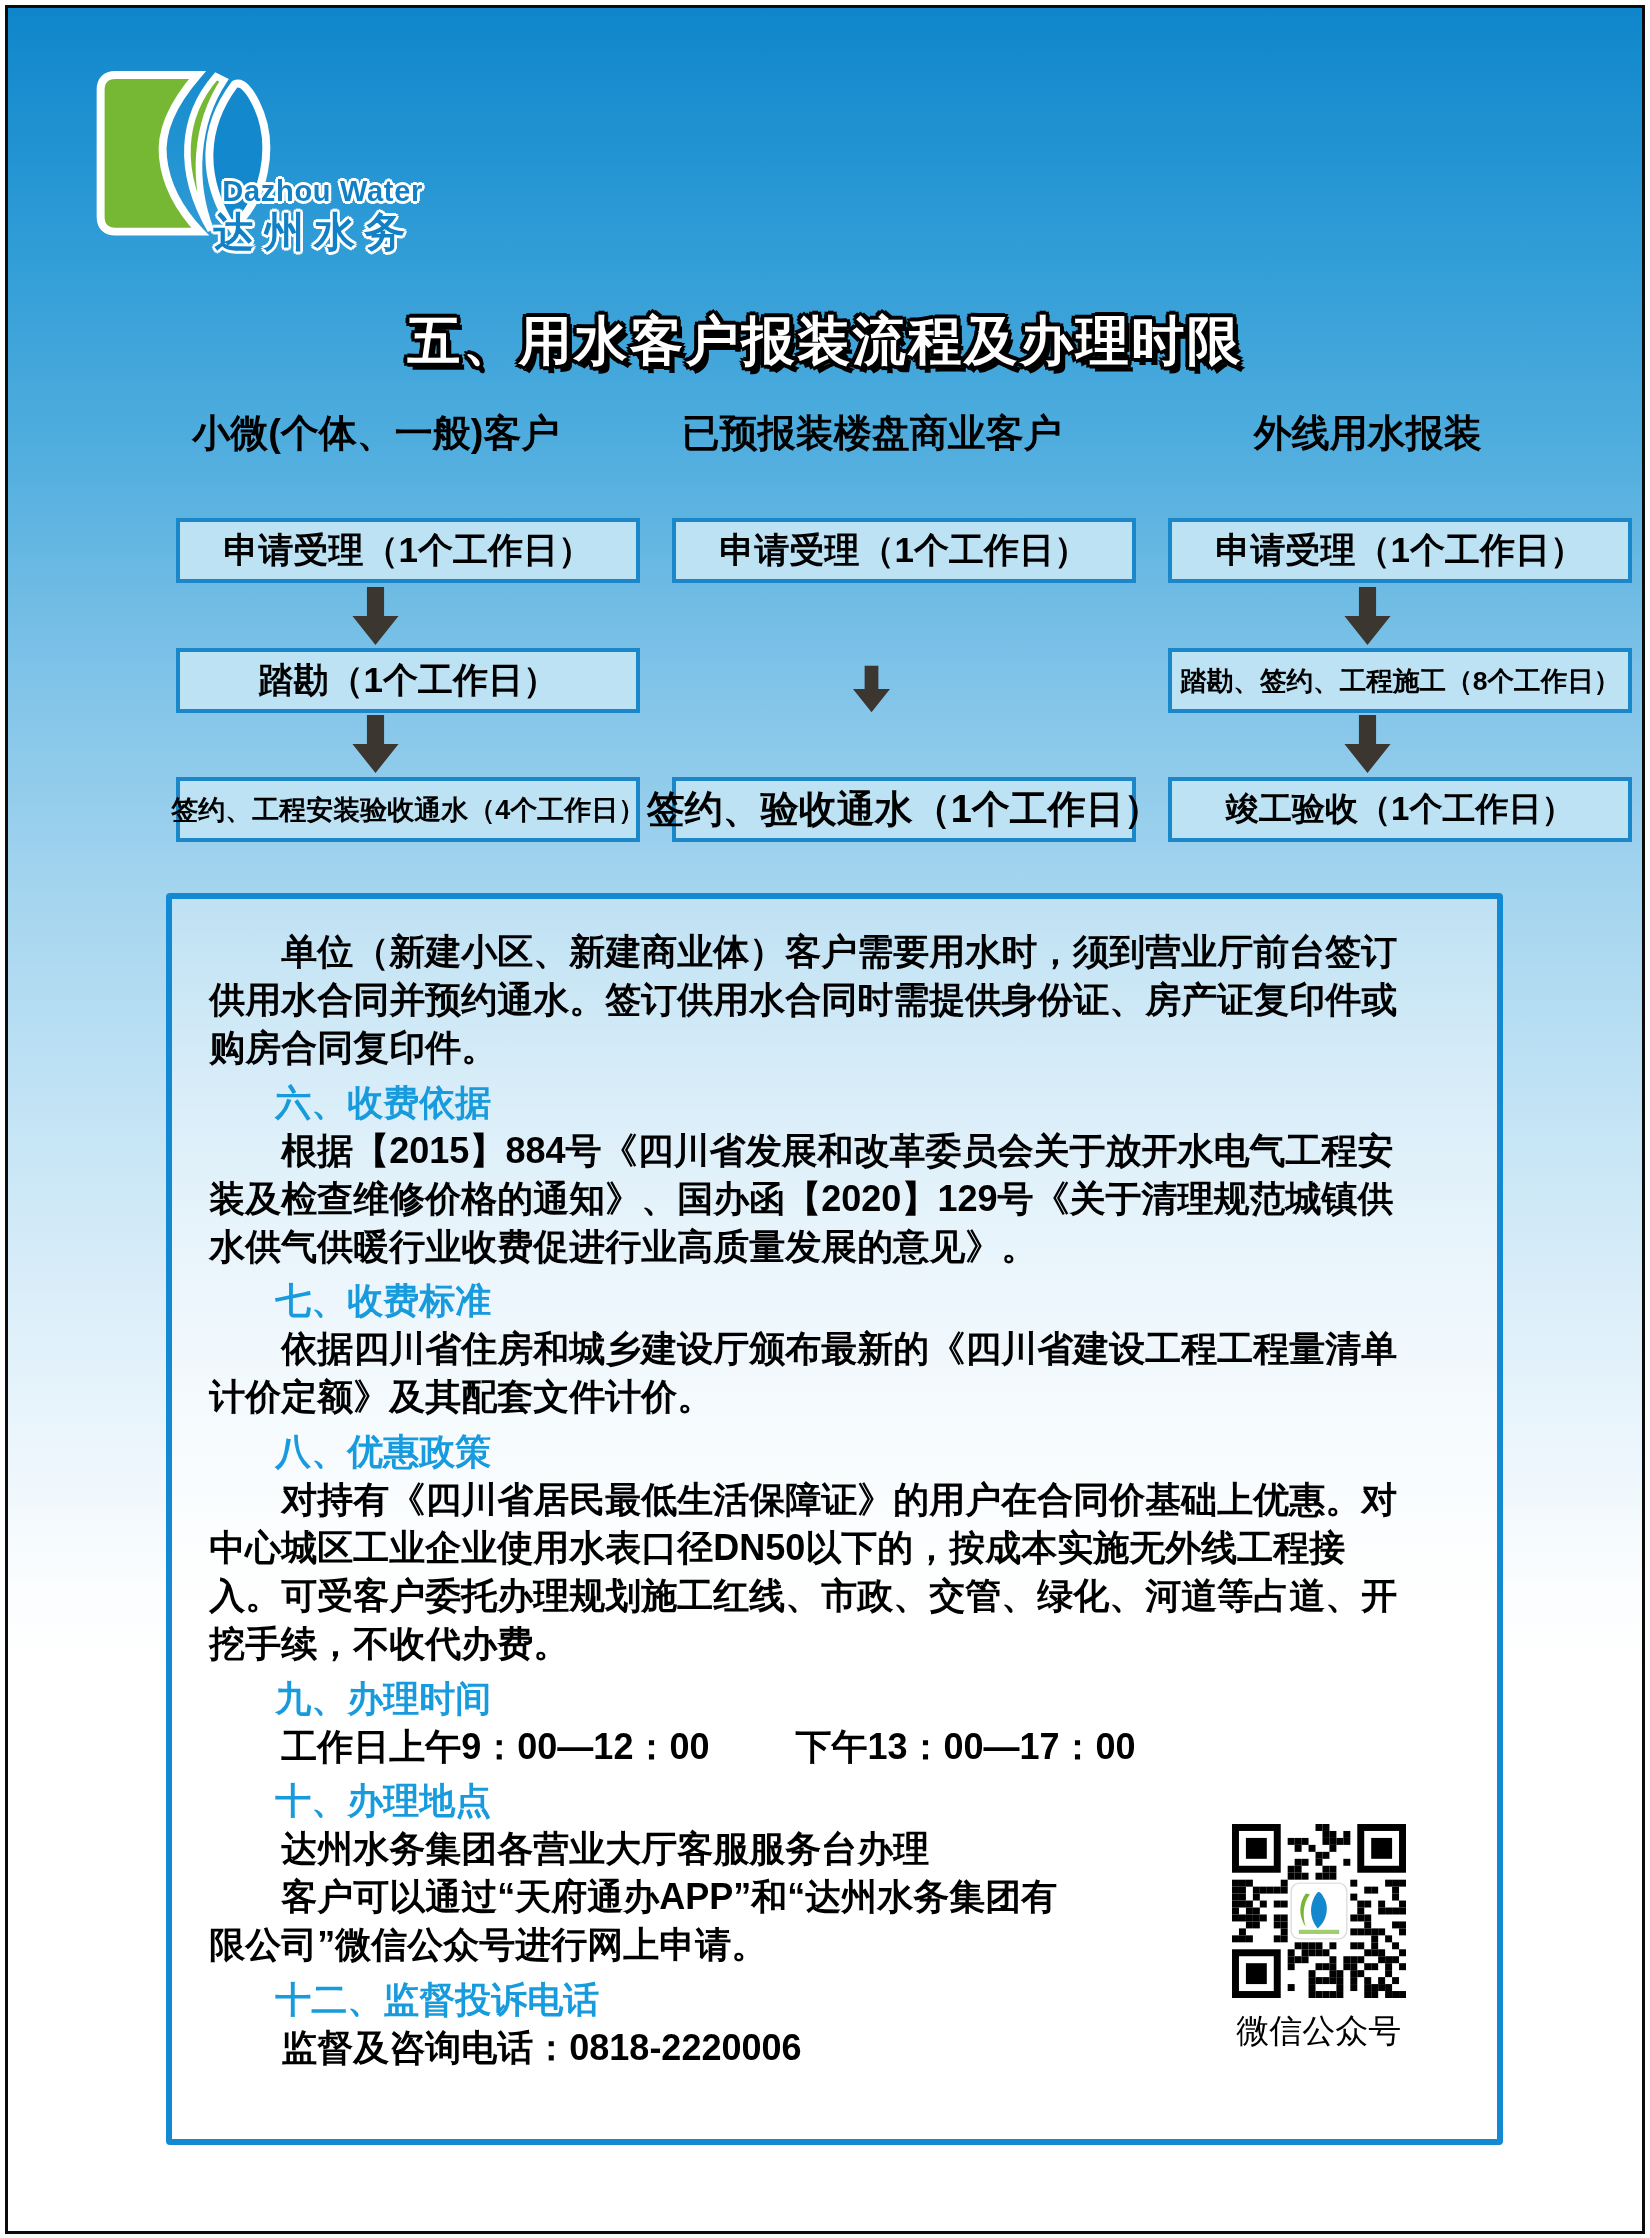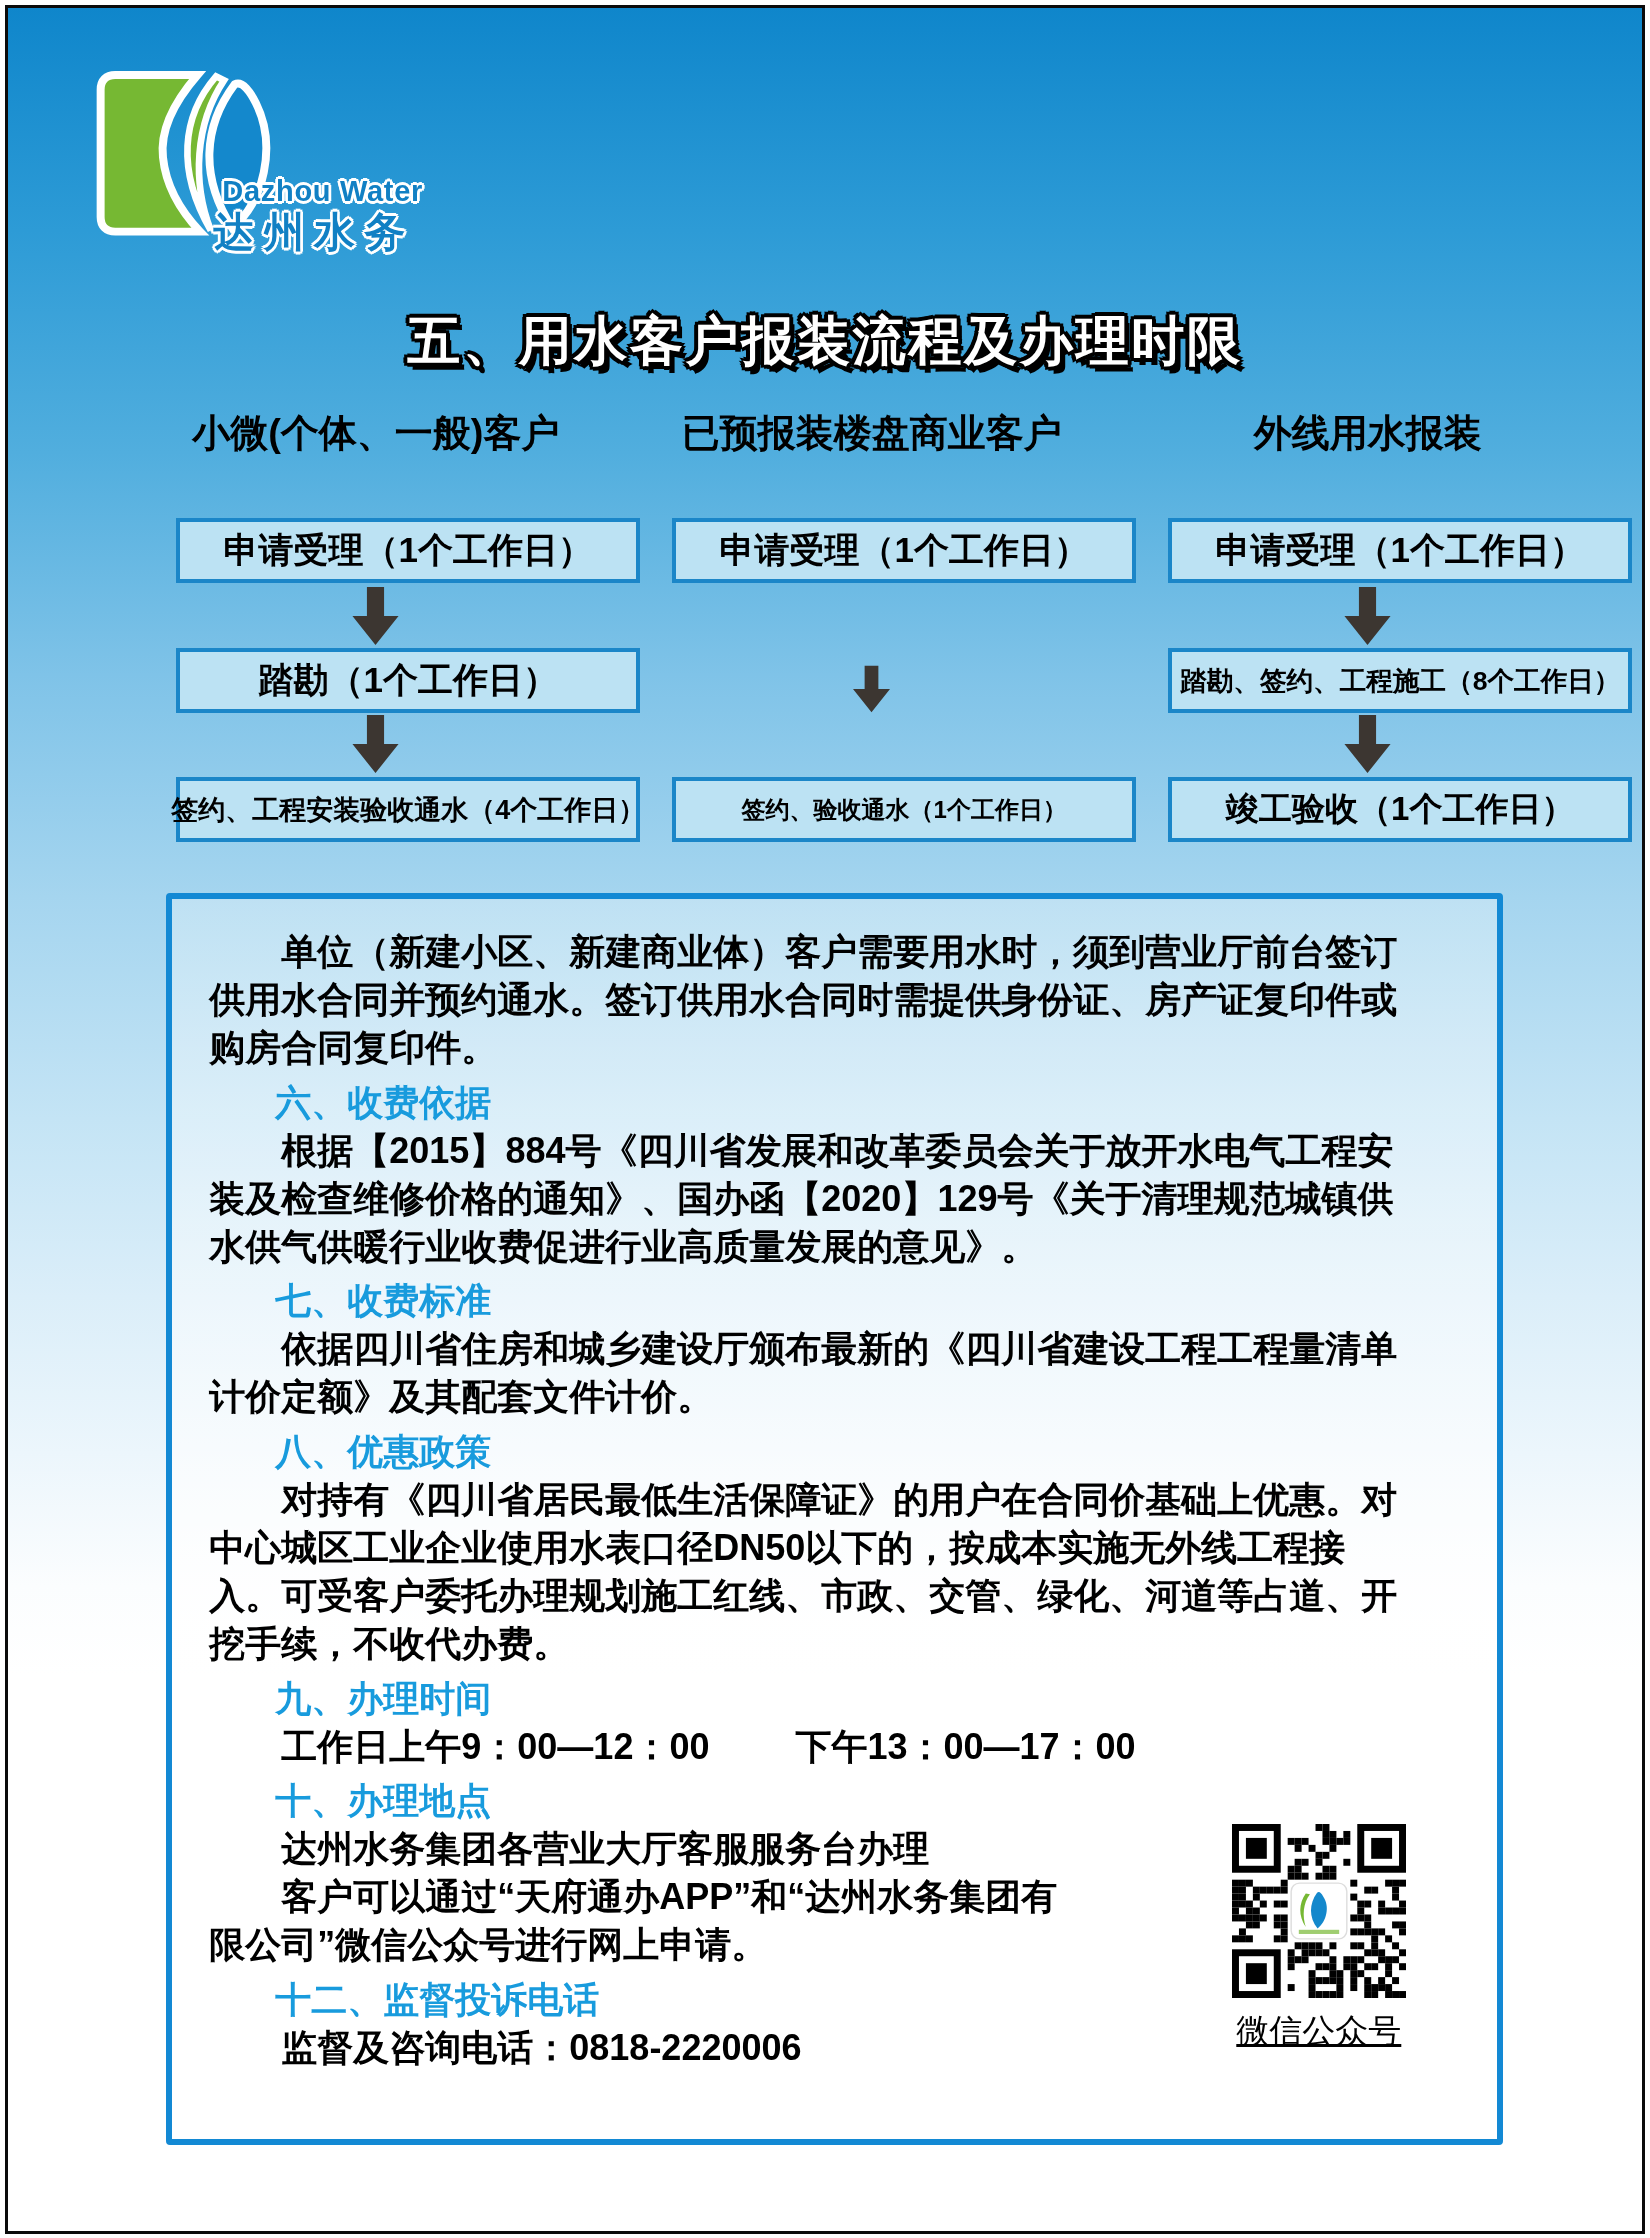--- a/index.html
+++ b/index.html
@@ -65,21 +65,21 @@
     font-size:36px;line-height:48px;font-weight:bold;color:#000;
   }
   .info-content p{margin:0;text-indent:72px;}
   .sec-heading{
     margin:6.6px 0 0 0;padding-left:66px;
     font-size:36px;line-height:48px;font-weight:bold;color:#189bdd;
   }
   .para-online{max-width:864px;}
   .para-time .gap{display:inline-block;width:86px;}
   
-  .qr-block{position:absolute;left:1050px;top:925px;width:193px;text-align:center;text-decoration:underline;}
+  .qr-block{position:absolute;left:1050px;top:925px;width:193px;text-align:center;}
   .qr-svg{width:174px;height:174px;display:block;margin:0 auto;}
   .qr-label{margin-top:10.6px;font-size:33px;font-weight:normal;color:#000;}
 </style>
 </head>
 <body>
 
 <div class="poster">
   <div class="frame">
 
     <svg class="logo-mark" viewBox="0 0 150 125">
@@ -94,21 +94,21 @@
 
     <div class="col-header" style="left:135px;">小微(个体、一般)客户</div>
     <div class="col-header" style="left:631px;">已预报装楼盘商业客户</div>
     <div class="col-header" style="left:1127px;">外线用水报装</div>
 
     <div class="fbox" style="left:168px;top:510px;font-size:35px;">申请受理（1个工作日）</div>
     <div class="fbox" style="left:168px;top:640px;font-size:35px;">踏勘（1个工作日）</div>
     <div class="fbox" style="left:168px;top:769px;font-size:27px;">签约、工程安装验收通水（4个工作日）</div>
 
     <div class="fbox" style="left:664px;top:510px;font-size:35px;">申请受理（1个工作日）</div>
-    <div class="fbox" style="left:664px;top:769px;font-size:24px;">签约、验收通水（1个工作日）</div>
+    <div class="fbox" style="left:664px;top:769px;font-size:38px;">签约、验收通水（1个工作日）</div>
 
     <div class="fbox" style="left:1160px;top:510px;font-size:35px;">申请受理（1个工作日）</div>
     <div class="fbox" style="left:1160px;top:640px;font-size:26.6px;">踏勘、签约、工程施工（8个工作日）</div>
     <div class="fbox" style="left:1160px;top:769px;font-size:33px;">竣工验收（1个工作日）</div>
 
     <svg class="arrow" style="left:344px;top:579px;" width="47" height="58" viewBox="0 0 70 88">
       <polygon points="22,0 48,0 48,44 70,44 35,88 0,44 22,44" fill="#3c3631"></polygon>
       </svg>
     <svg class="arrow" style="left:344px;top:707px;" width="47" height="58" viewBox="0 0 70 88">
       <polygon points="22,0 48,0 48,44 70,44 35,88 0,44 22,44" fill="#3c3631"></polygon>

